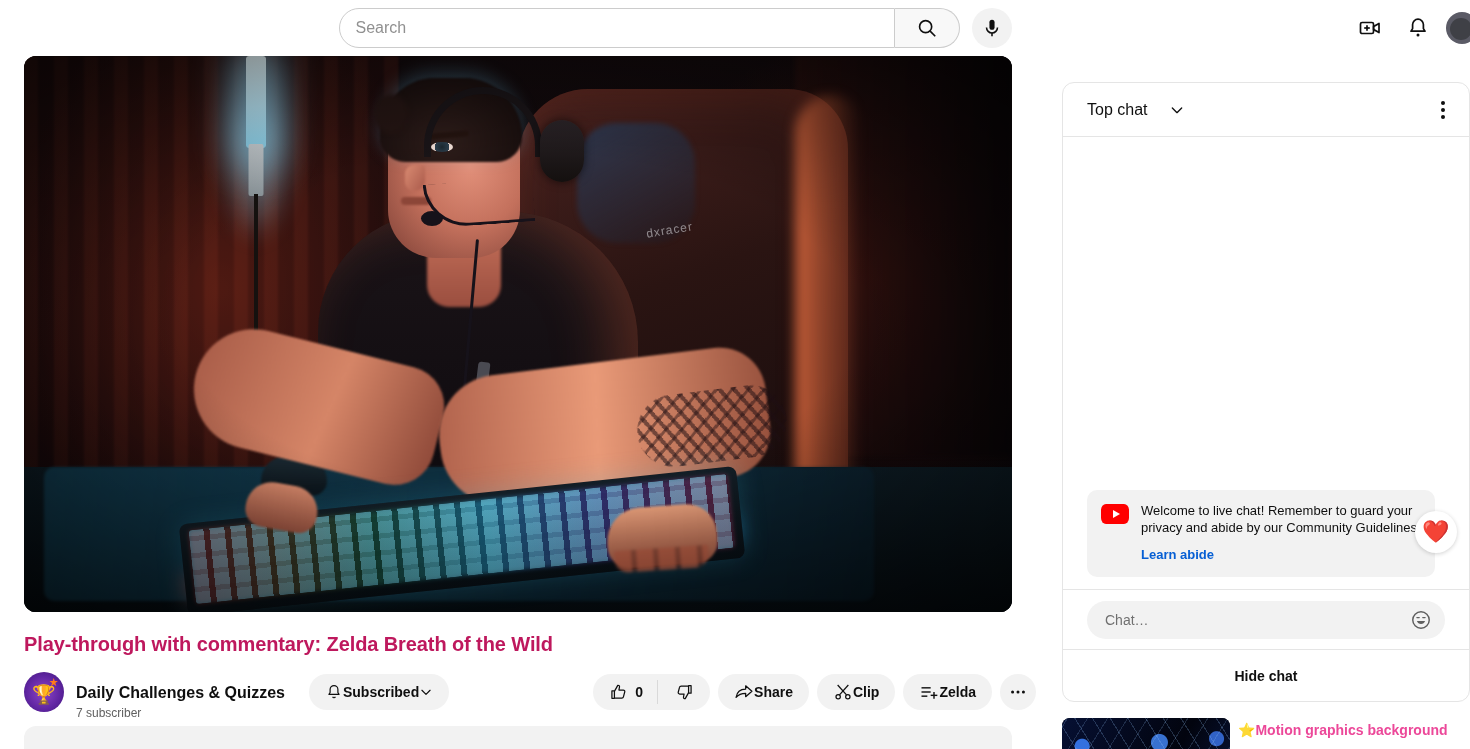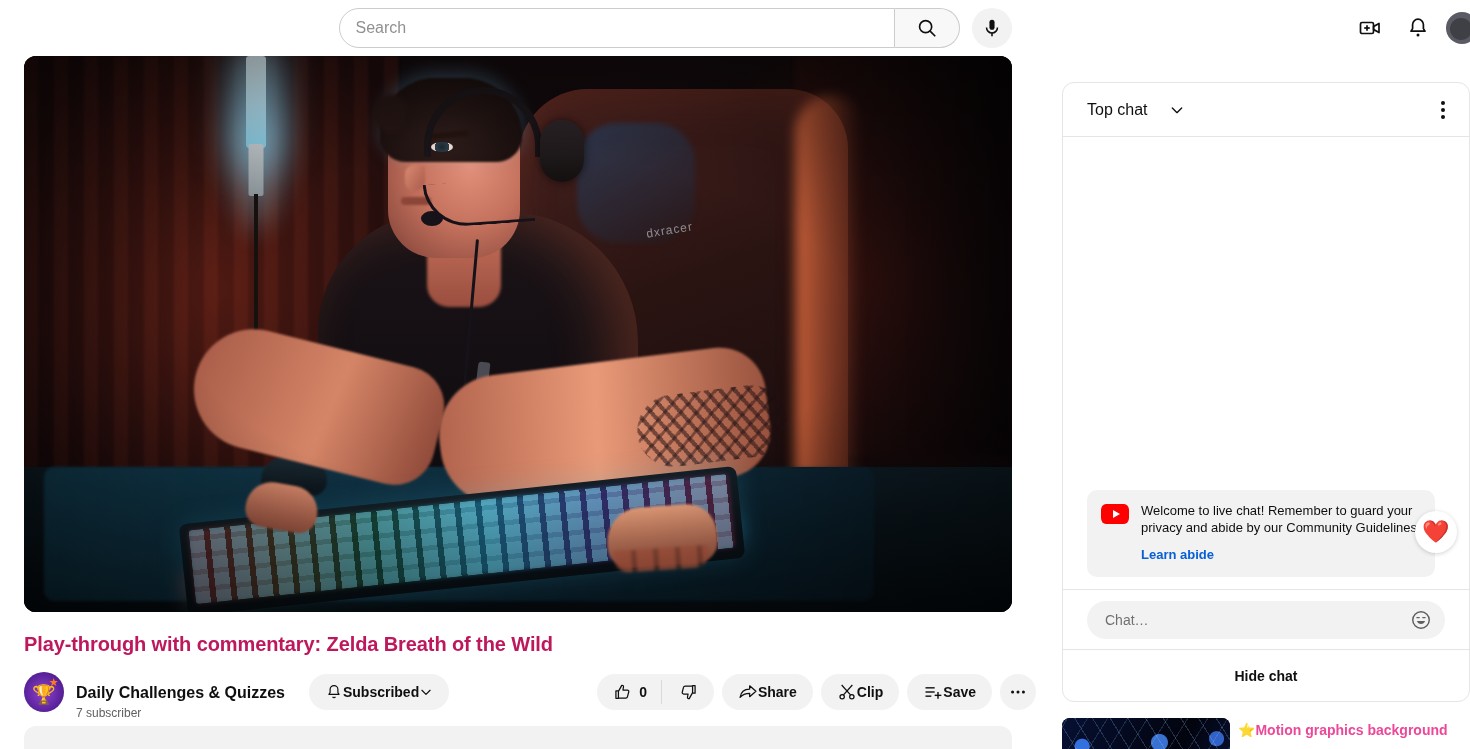--- a/index.html
+++ b/index.html
@@ -641,21 +641,21 @@
         </div>
 
         <div class="pill">
           <svg width="20" height="20" viewBox="0 0 24 24">
             <line x1="3" y1="7" x2="14" y2="7" stroke="#0f0f0f" stroke-width="1.7"></line>
             <line x1="3" y1="12" x2="14" y2="12" stroke="#0f0f0f" stroke-width="1.7"></line>
             <line x1="3" y1="17" x2="10" y2="17" stroke="#0f0f0f" stroke-width="1.7"></line>
             <line x1="18" y1="12" x2="18" y2="20" stroke="#0f0f0f" stroke-width="1.7"></line>
             <line x1="14" y1="16" x2="22" y2="16" stroke="#0f0f0f" stroke-width="1.7"></line>
           </svg>
-          <span>Save</span>
+          <span>Zelda</span>
         </div>
 
         <div class="pill round">
           <svg width="20" height="20" viewBox="0 0 24 24">
             <circle cx="5.5" cy="12" r="1.8" fill="#0f0f0f"></circle>
             <circle cx="12" cy="12" r="1.8" fill="#0f0f0f"></circle>
             <circle cx="18.5" cy="12" r="1.8" fill="#0f0f0f"></circle>
           </svg>
         </div>
       </div>

